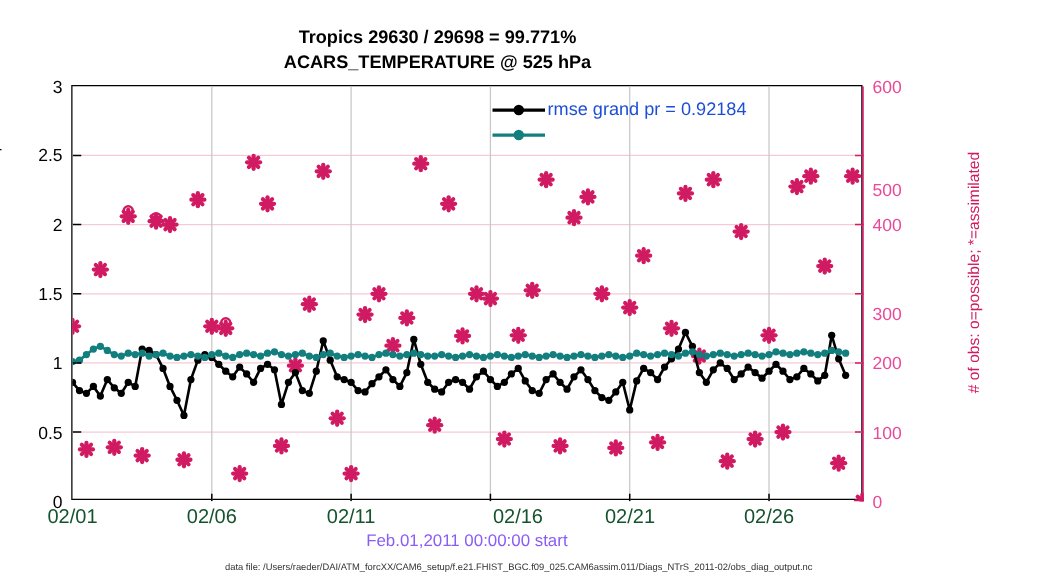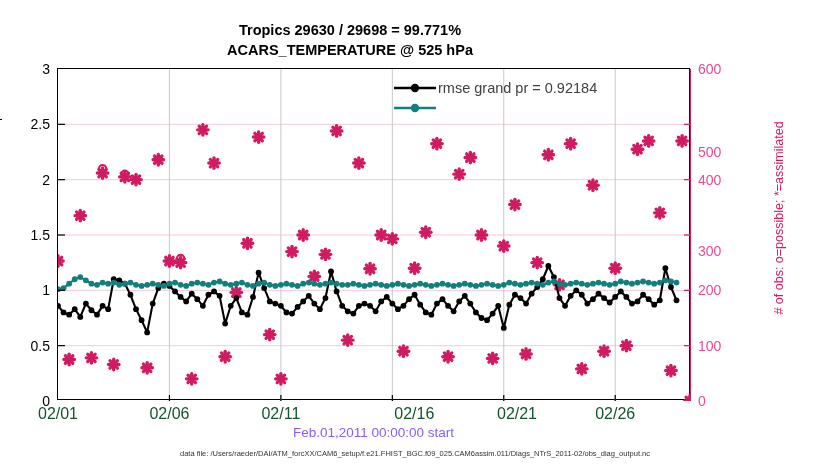--- a/index.html
+++ b/index.html
@@ -61,21 +61,21 @@
   }
 
   
   #legend{
     position:absolute;left:392px;top:78px;
   }
   .legend-row{display:flex;align-items:center;height:20px;}
   .legend-sample{position:relative;width:46px;height:20px;flex:0 0 46px;}
   .legend-sample svg{position:absolute;left:0;top:0;}
   .legend-text{
-    font-size:14.5px;color:#404040;white-space:nowrap;line-height:20px;text-align:right;
+    font-size:14.5px;color:#1d4ed8;white-space:nowrap;line-height:20px;text-align:right;
   }
 </style>
 </head>
 <body>
 
 <div id="figure">
 
   <div class="title-block">
     <div class="title-line">Tropics 29630 / 29698 = 99.771%</div>
     <div class="title-line">ACARS_TEMPERATURE @ 525 hPa</div>
@@ -698,21 +698,21 @@
       <div class="ytick-right" style="top: 276.667px;">100</div>
       <div class="ytick-right" style="top: 221.333px;">200</div>
       <div class="ytick-right" style="top: 166px; margin-top: 16px;">300</div>
       <div class="ytick-right" style="top: 110.667px;">400</div>
       <div class="ytick-right" style="top: 55.3333px; margin-top: 28px;">500</div>
       <div class="ytick-right" style="top: 0px;">600</div>
       <div class="xtick" style="left: 0px;">02/01</div>
       <div class="xtick" style="left: 111.444px;">02/06</div>
       <div class="xtick" style="left: 222.887px;">02/11</div>
       <div class="xtick" style="left: 334.331px; margin-left: 22px;">02/16</div>
-      <div class="xtick" style="left: 459px; text-align: right;">02/21</div>
+      <div class="xtick" style="left: 446px; text-align: right;">02/21</div>
       <div class="xtick" style="left: 557.218px;">02/26</div>
     </div>
 
   <div class="ylabel-left">rmse and totalspread</div>
 
   <div class="ylabel-right"># of obs: o=possible; *=assimilated</div>
 
   <div class="xlabel">Feb.01,2011 00:00:00 start</div>
 
   <div id="legend">

